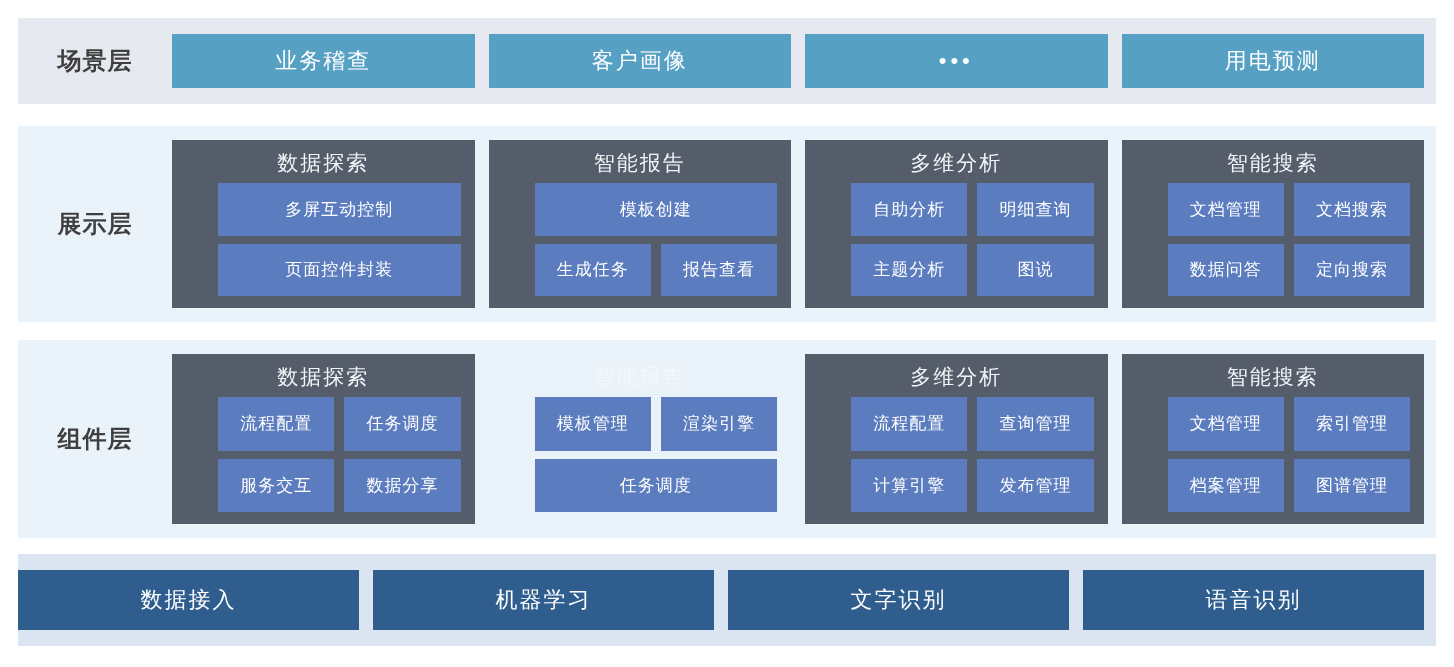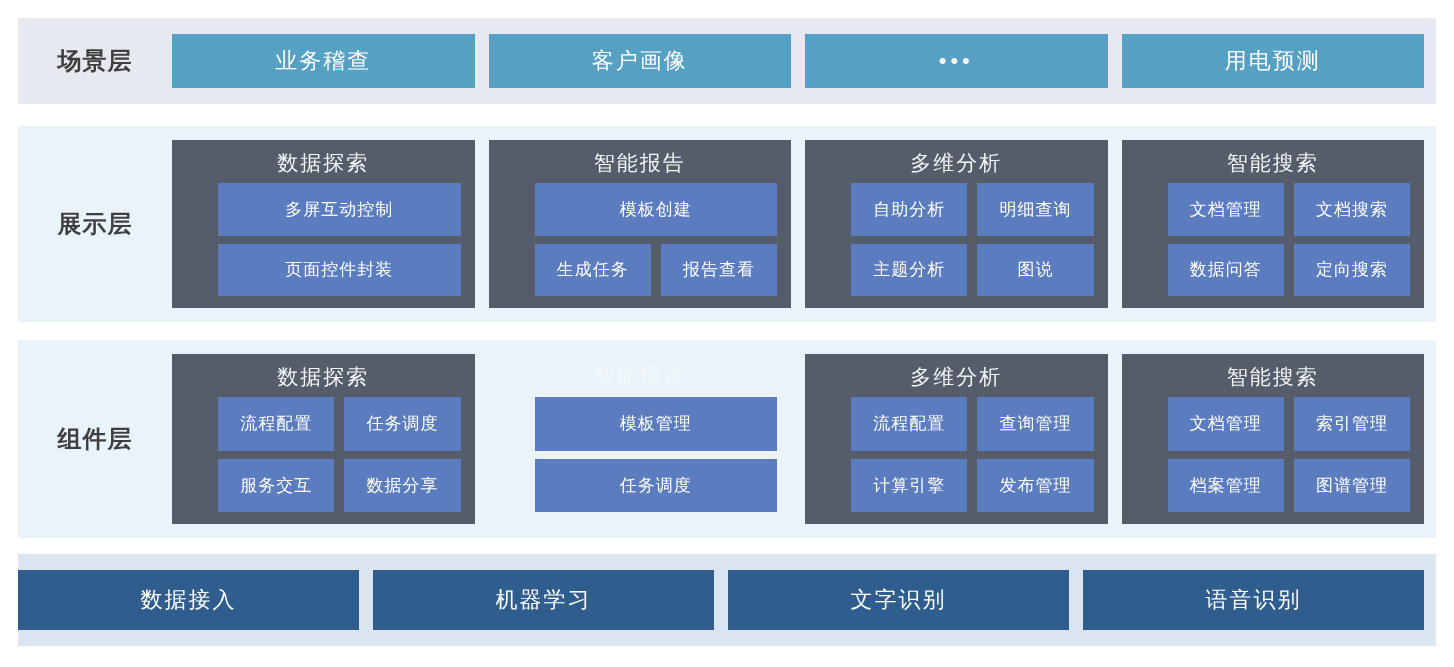--- a/index.html
+++ b/index.html
@@ -245,20 +245,23 @@
             </div>
           </div>
         </div>
         <div class="group ghost">
           <div class="group-title">智能报告</div>
           <div class="group-body">
             <div class="chip-row">
               <div class="chip">
                 <span>模板管理</span>
               </div>
+              <div class="chip">
+                <span>渲染引擎</span>
+              </div>
             </div>
             <div class="chip-row">
               <div class="chip">
                 <span>任务调度</span>
               </div>
             </div>
           </div>
         </div>
         <div class="group">
           <div class="group-title">多维分析</div>

